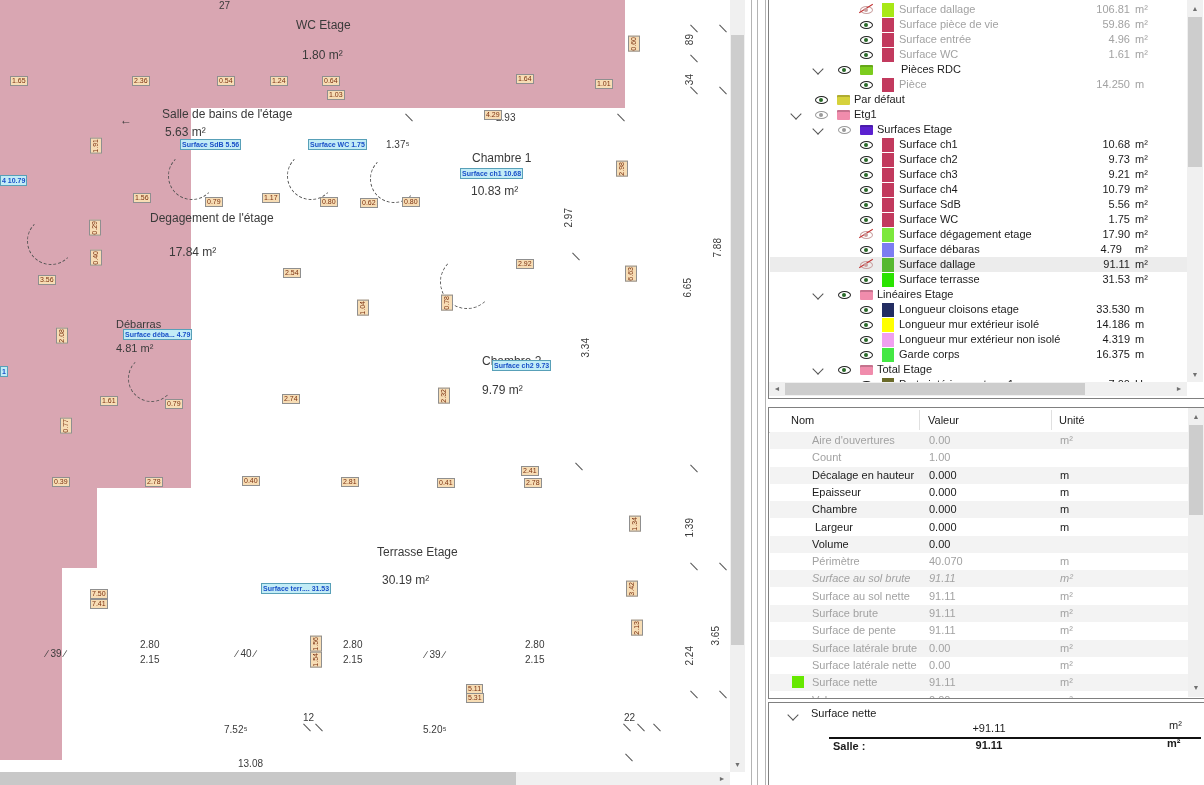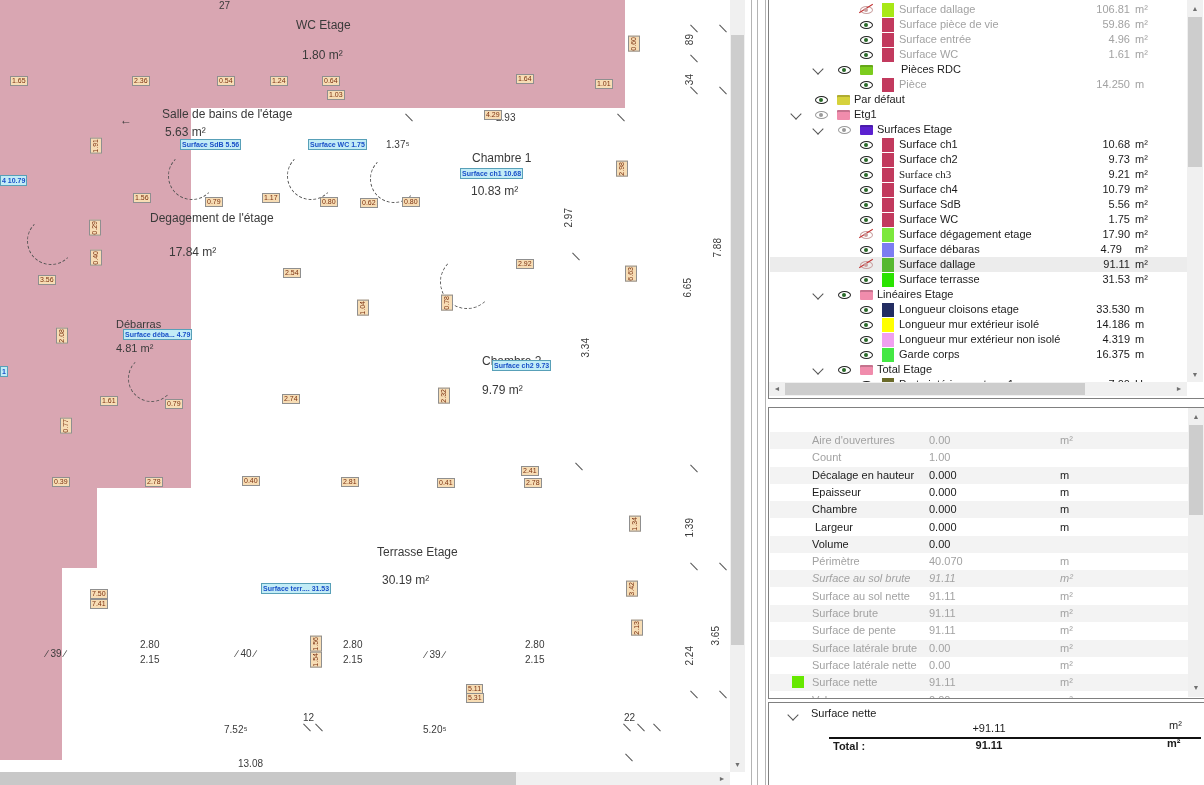--- a/index.html
+++ b/index.html
@@ -263,21 +263,21 @@
         <div class="trow" style="top: 152px;">
           <span class="eye" style="left: 90px;"></span>
           <span class="swatch" style="left: 112px; background: rgb(194, 58, 94);"></span>
           <span class="lbl" style="left: 129px;">Surface ch2</span>
           <span class="val" style="left: 298px;">9.73</span>
           <span class="unit" style="left: 365px;">m²</span>
         </div>
         <div class="trow" style="top: 167px;">
           <span class="eye" style="left: 90px;"></span>
           <span class="swatch" style="left: 112px; background: rgb(194, 58, 94);"></span>
-          <span class="lbl" style="left: 129px; font-family: Liberation Serif, serif;">Surface ch3</span>
+          <span class="lbl" style="left: 129px;">Surface ch3</span>
           <span class="val" style="left: 298px;">9.21</span>
           <span class="unit" style="left: 365px;">m²</span>
         </div>
         <div class="trow" style="top: 182px;">
           <span class="eye" style="left: 90px;"></span>
           <span class="swatch" style="left: 112px; background: rgb(194, 58, 94);"></span>
           <span class="lbl" style="left: 129px;">Surface ch4</span>
           <span class="val" style="left: 298px;">10.79</span>
           <span class="unit" style="left: 365px;">m²</span>
         </div>
@@ -379,20 +379,27 @@
     <div class="sb-btn" style="left:418px;top:2px;width:16px;height:13px;">▲</div>
     <div class="sb-thumb" style="left:419px;top:17px;width:14px;height:150px;"></div>
     <div class="sb-btn" style="left:418px;top:368px;width:16px;height:13px;">▼</div>
     <div class="sb" style="left:0;top:382px;width:418px;height:14px;"></div>
     <div class="sb-btn" style="left:1px;top:382px;width:14px;height:14px;line-height:14px;">◄</div>
     <div class="sb-thumb" style="left:16px;top:383px;width:300px;height:12px;"></div>
     <div class="sb-btn" style="left:403px;top:382px;width:14px;height:14px;line-height:14px;">►</div>
   </div>
 
   <div class="panel" id="props-panel" style="left:768px;top:407px;width:435px;height:290px;">
+    <div style="position:absolute;left:0;top:0;right:0;height:24px;border-bottom:1px solid #d0d0d0;font-size:11px;line-height:24px;">
+      <span class="abs" style="left:22px;">Nom</span>
+      <span class="abs" style="left:159px;">Valeur</span>
+      <span class="abs" style="left:290px;">Unité</span>
+      <div class="hdrline" style="left:150px;top:2px;height:20px;"></div>
+      <div class="hdrline" style="left:282px;top:2px;height:20px;"></div>
+    </div>
     <div id="props-body" style="position:absolute;left:0;top:24px;right:0;bottom:0;overflow:hidden;">
         <div class="prow" style="top: 0px; background: rgb(243, 243, 243);">
           <span class="abs grey" style="left: 42px;">Aire d'ouvertures</span>
           <span class="abs grey" style="left: 159px;">0.00</span>
           <span class="abs grey" style="left: 290px;">m²</span>
         </div>
         <div class="prow" style="top: 17.3px;">
           <span class="abs grey" style="left: 42px;">Count</span>
           <span class="abs grey" style="left: 159px;">1.00</span>
           <span class="abs grey" style="left: 290px;"></span>
@@ -474,17 +481,17 @@
     <div class="sb-thumb" style="left:420px;top:17px;width:14px;height:90px;"></div>
     <div class="sb-btn" style="left:419px;top:273px;width:16px;height:13px;">▼</div>
   </div>
 
   <div class="panel" id="summary-panel" style="left:768px;top:702px;width:435px;height:82px;">
     <span class="chev" style="left:20px;top:8px;"></span>
     <span class="abs" style="left:42px;top:4px;font-size:11px;">Surface nette</span>
     <span class="abs" style="left:160px;top:19px;width:120px;text-align:center;font-size:11px;">+91.11</span>
     <span class="abs" style="left:400px;top:16px;font-size:11px;">m²</span>
     <div id="summary-rule" style="left:60px;top:34px;width:372px;"></div>
-    <span class="abs bold" style="left:64px;top:37px;font-size:11px;">Total :</span>
+    <span class="abs bold" style="left:64px;top:37px;font-size:11px;">Salle :</span>
     <span class="abs bold" style="left:160px;top:36px;width:120px;text-align:center;font-size:11px;">91.11</span>
     <span class="abs bold" style="left:398px;top:34px;font-size:11px;">m²</span>
   </div>
 </div>
 
 </body></html>

